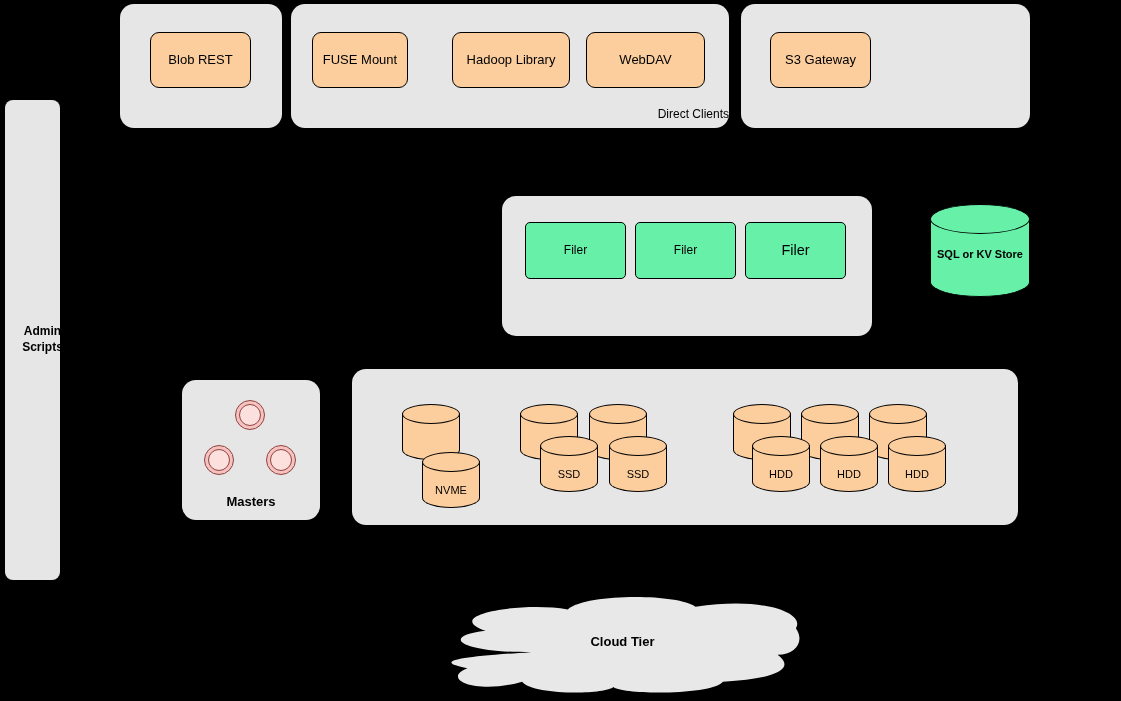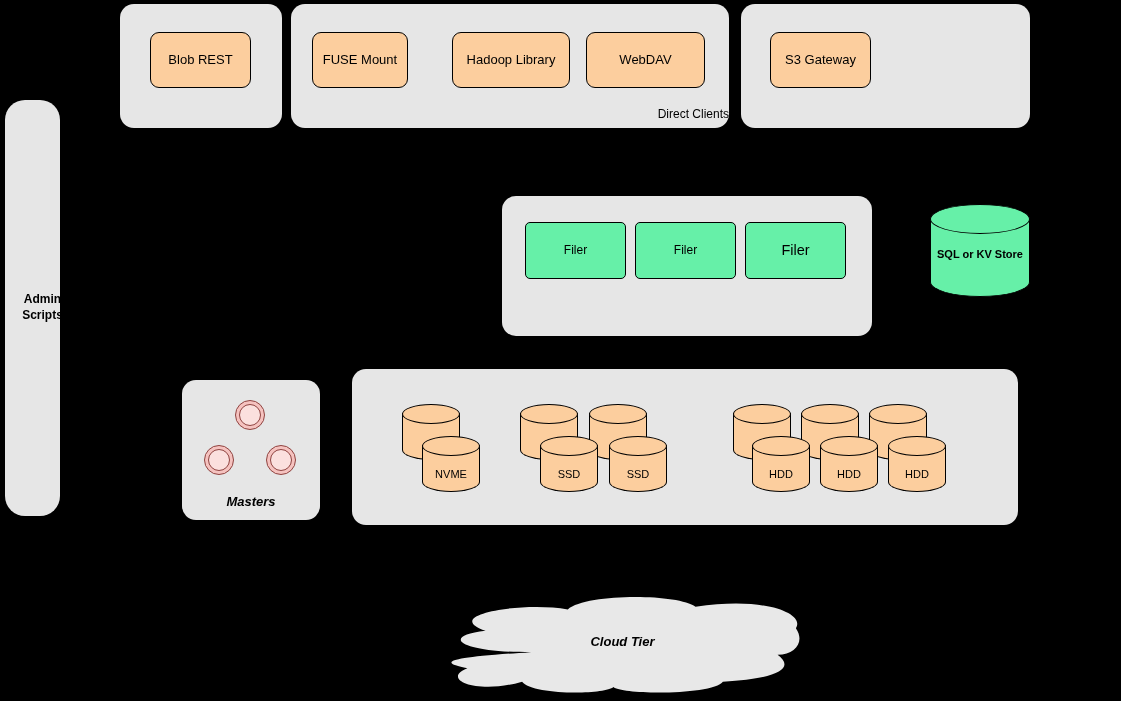--- a/index.html
+++ b/index.html
@@ -26,36 +26,36 @@
     text-align: center;
     border: 1.6px solid #000;
     font-size: 13px;
     line-height: 1.2;
   }
   .node.client { background: #FCCE9E; border-radius: 9px; }
   .node.filer  { background: #66F0A8; border-radius: 5px; font-size: 12px; }
   .node.filer.large { font-size: 14.5px; }
 
   .admin {
-    left: 5px; top: 100px; width: 55px; height: 416px;
-    border-radius: 20px;
+    left: 5px; top: 100px; width: 55px; height: 480px;
+    border-radius: 8px;
     display: flex; align-items: center; justify-content: center; padding-left: 20px;
   }
   .admin .label {
     font-weight: 700; font-size: 12px; line-height: 1.3;
     text-align: center; width: 50px;
   }
 
   .group-caption {
     position: absolute; bottom: 7px; left: 0; right: 0;
     text-align: right; font-size: 12px;
   }
   .masters-caption {
     position: absolute; bottom: 11px; left: 0; right: 0;
-    text-align: center; font-size: 13px; font-weight: 700; font-style: italic;
+    text-align: center; font-size: 13px; font-weight: 700;
   }
 
   
   .cylinder { position: absolute; width: 58px; height: 56px; }
   .cylinder::after {
     content: ""; position: absolute; left: 0; right: 0; top: 9px; bottom: 0;
     background: #FCCE9E; border: 1.6px solid #000; border-top: none;
     border-radius: 0 0 50% 50% / 0 0 10px 10px;
   }
   .cylinder::before {
@@ -86,21 +86,21 @@
   .master-circle {
     position: absolute; width: 30px; height: 30px; border-radius: 50%;
     background: #F5C2BF; border: 1.6px solid #8F4340;
   }
   .master-circle::after {
     content: ""; position: absolute; inset: 3px; border-radius: 50%;
     background: #FBE0DE; border: 1.4px solid #8F4340;
   }
 
   
-  .cloud { position: absolute; width: 365px; height: 107px; font-style: italic; }
+  .cloud { position: absolute; width: 365px; height: 107px; }
   .cloud svg { display: block; }
   .cloud-label {
     position: absolute; left: 0; right: 0; top: 46px;
     text-align: center; font-weight: 700; font-size: 13px;
   }
 </style>
 </head>
 <body>
 
 <div class="stage">
@@ -153,21 +153,21 @@
   <div class="group" style="left:182px;top:380px;width:138px;height:140px;">
     <div class="master-circle" style="left:53px;top:20px;"></div>
     <div class="master-circle" style="left:22px;top:65px;"></div>
     <div class="master-circle" style="left:84px;top:65px;"></div>
     <div class="masters-caption">Masters</div>
   </div>
 
   <div class="group" style="left:352px;top:369px;width:666px;height:156px;">
 
     <div class="cylinder" style="left:50px;top:35px;"></div>
-    <div class="cylinder" style="left:70px;top:67px;">
+    <div class="cylinder" style="left:70px;top:83px;">
       <span class="disk-label">NVME</span>
     </div>
 
     <div class="cylinder" style="left:168px;top:35px;"></div>
     <div class="cylinder" style="left:237px;top:35px;"></div>
     <div class="cylinder" style="left:188px;top:67px;">
       <span class="disk-label">SSD</span>
     </div>
     <div class="cylinder" style="left:257px;top:67px;">
       <span class="disk-label">SSD</span>

